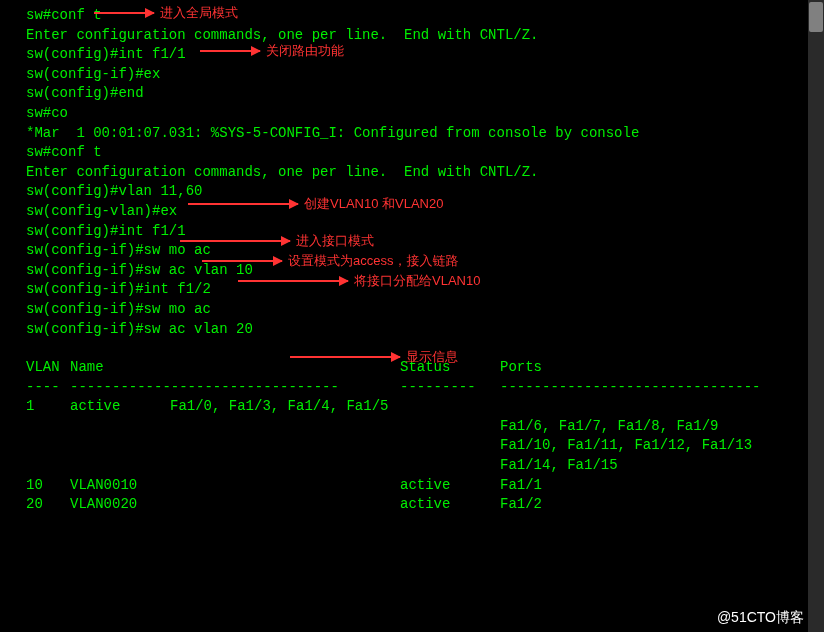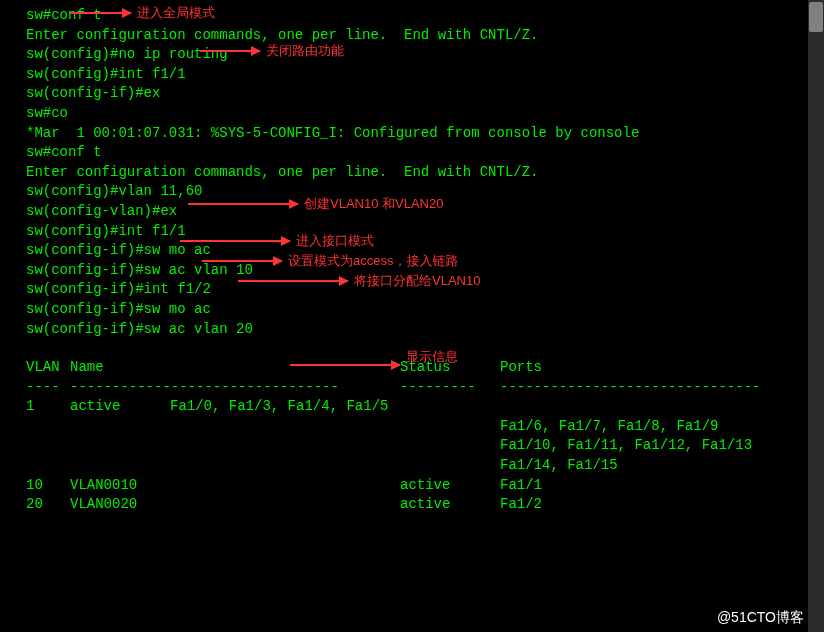--- a/index.html
+++ b/index.html
@@ -82,23 +82,23 @@
     .col-status { width: 100px; }
     .col-ports { flex: 1; }
     .indent-ports { margin-left: 474px; }
   </style>
 </head>
 <body>
 
 <div class="terminal">
   <div class="line">sw#conf t</div>
   <div class="line">Enter configuration commands, one per line.  End with CNTL/Z.</div>
-  <div class="line">sw(config)#no ip routing</div>
   <div class="line">sw(config)#int f1/1</div>
   <div class="line">sw(config-if)#ex</div>
+  <div class="line">sw(config)#end</div>
   <div class="line">sw#co</div>
   <div class="line">*Mar  1 00:01:07.031: %SYS-5-CONFIG_I: Configured from console by console</div>
   <div class="line">sw#conf t</div>
   <div class="line">Enter configuration commands, one per line.  End with CNTL/Z.</div>
   <div class="line">sw(config)#vlan 11,60</div>
   <div class="line">sw(config-vlan)#ex</div>
   <div class="line">sw(config)#int f1/1</div>
   <div class="line">sw(config-if)#sw mo ac</div>
   <div class="line">sw(config-if)#sw ac vlan 10</div>
   <div class="line">sw(config-if)#int f1/2</div>
@@ -133,21 +133,21 @@
     <span class="col-ports">Fa1/1</span>
   </div>
   <div class="line table-row">
     <span class="col-vlan">20</span>
     <span class="col-name">VLAN0020</span>
     <span class="col-status">active</span>
     <span class="col-ports">Fa1/2</span>
   </div>
 </div>
 
-<div class="annotation" style="top:4px; left:71px;">
+<div class="annotation" style="top:4px; left:94px;">
   <span class="arrow arrow-short"></span>
   <span>进入全局模式</span>
 </div>
 <div class="annotation" style="top:42px; left:200px;">
   <span class="arrow arrow-short"></span>
   <span>关闭路由功能</span>
 </div>
 <div class="annotation" style="top:195px; left:188px;">
   <span class="arrow arrow-long"></span>
   <span>创建VLAN10 和VLAN20</span>
@@ -157,21 +157,21 @@
   <span>进入接口模式</span>
 </div>
 <div class="annotation" style="top:252px; left:202px;">
   <span class="arrow"></span>
   <span>设置模式为access，接入链路</span>
 </div>
 <div class="annotation" style="top:272px; left:238px;">
   <span class="arrow arrow-long"></span>
   <span>将接口分配给VLAN10</span>
 </div>
-<div class="annotation" style="top:348px; left:290px;align-items:flex-end;">
+<div class="annotation" style="top:348px; left:290px;">
   <span class="arrow arrow-long"></span>
   <span>显示信息</span>
 </div>
 
 <div class="scrollbar">
   <div class="scroll-thumb"></div>
 </div>
 
 <div class="watermark">@51CTO博客</div>
 

